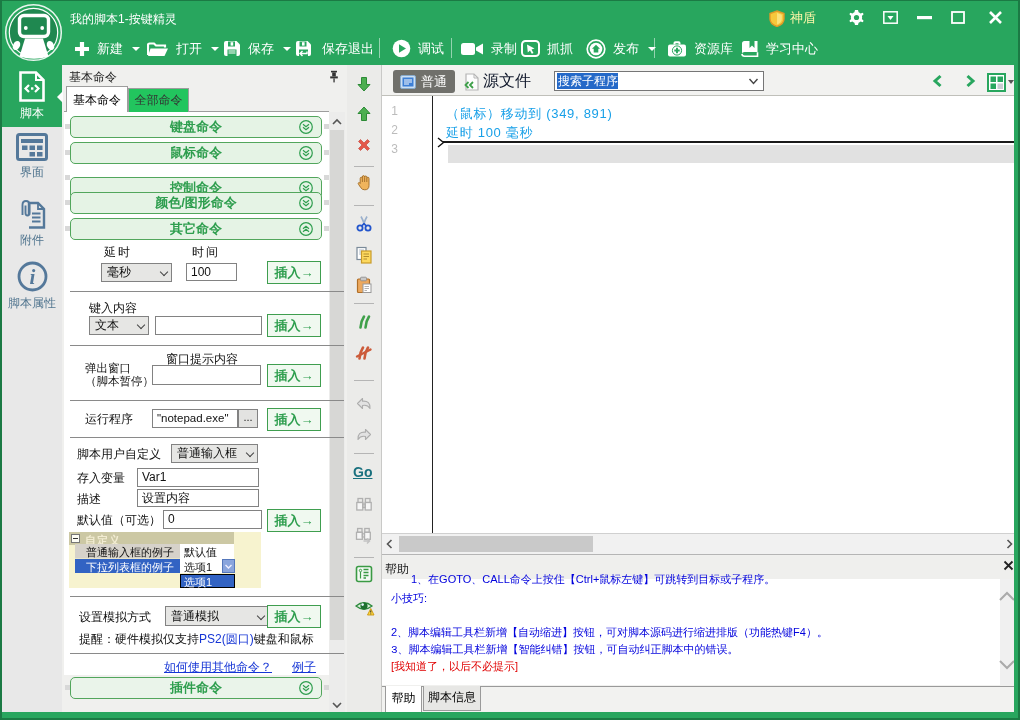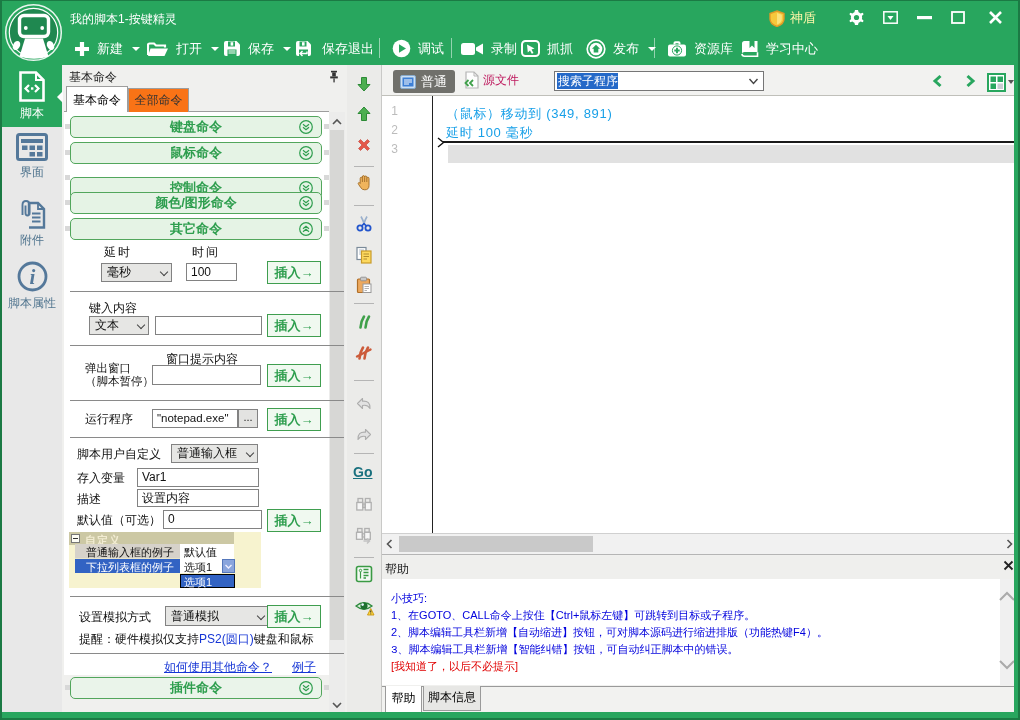--- a/index.html
+++ b/index.html
@@ -23,21 +23,21 @@
 #sb-active { left:2px; top:64px; width:60px; height:63px; background:#28a65e; z-index:2; }
 #sb-notch { left:56.5px; top:91px; width:0; height:0; border-top:6px solid transparent; border-bottom:6px solid transparent; border-right:6px solid #fdfdfd; z-index:6; }
 .sb-item { position:absolute; left:2px; width:60px; text-align:center; z-index:3; }
 .sb-label { font-size:12px; color:#51758f; margin-top:3px; }
 .sb-item svg { margin:0 auto; }
 #panel { left:62px; top:65px; width:285px; height:647px; background:#f0f0ee; }
 #panel-title { left:69px; top:69px; font-size:12px; color:#222; z-index:2; }
 #pin { left:328px; top:70px; z-index:2; }
 .tab { position:absolute; font-size:12px; text-align:center; z-index:3; }
 #tab1 { left:66px; top:86px; width:62px; height:26px; background:#fff; border:1px solid #9d9d9d; border-bottom:none; line-height:26px; z-index:4; }
-#tab2 { left:128px; top:88px; width:61px; height:24px; background:#f97316; border:1px solid #9d9d9d; border-bottom:none; line-height:23px; color:#333; }
+#tab2 { left:128px; top:88px; width:61px; height:24px; background:#22c55e; border:1px solid #9d9d9d; border-bottom:none; line-height:23px; color:#333; }
 #content { left:64px; top:111px; width:265px; height:564px; background:#fff; border-top:1px solid #9d9d9d; z-index:1; }
 #pscroll { left:329px; top:112px; width:16px; height:600px; background:#ececeb; z-index:2; }
 .gbtn { position:absolute; left:70px; width:252px; height:22px; background:#e5f3e5; border:1px solid #52a65c; border-radius:5px; color:#2e9e4e; font-size:13px; font-weight:bold; text-align:center; line-height:20px; z-index:3; }
 .gdot { position:absolute; width:5px; height:5px; background:#d8d8d8; z-index:2; }
 .sep { position:absolute; left:70px; width:274px; height:1px; background:#8a8a8a; z-index:3; }
 .lbl { position:absolute; font-size:12px; color:#111; z-index:3; }
 .inp { position:absolute; background:#fff; border:1px solid #828282; font-size:12px; color:#111; padding-left:4px; z-index:3; }
 .ddl { position:absolute; background:#e6e6e4; border:1px solid #828282; font-size:12px; color:#111; padding-left:5px; z-index:3; }
 .chev { position:absolute; right:4px; top:5px; width:6px; height:6px; border-right:1.6px solid #444; border-bottom:1.6px solid #444; transform:rotate(45deg); }
 .insbtn { position:absolute; left:267px; width:54px; height:23px; background:#f0f9f0; border:1px solid #3f9e4f; color:#2e9e4e; font-size:13px; font-weight:bold; text-align:center; line-height:21px; z-index:3; }
@@ -478,21 +478,21 @@
     </svg>
 <span style="color:#fff;font-size:13px;text-align:center;">普通</span>
   </div>
 <div class="abs" style="left:463px;top:71px;display:flex;align-items:center;gap:4px;z-index:2;">
 <svg width="16" height="18">
       <path d="M3 1 L11 1 L15 5 L15 17 L3 17 Z" fill="#fdfdfd" stroke="#b5b5b5" stroke-width="1.2"></path>
       <path d="M11 1 L11 5 L15 5" fill="none" stroke="#b5b5b5" stroke-width="1"></path>
       <path d="M5.5 9 L2.5 12 L5.5 15" fill="none" stroke="#3fa04a" stroke-width="1.8"></path>
       <path d="M10 9 L7 12 L10 15" fill="none" stroke="#3fa04a" stroke-width="1.8"></path>
     </svg>
-<span style="color:#be185d;font-size:12px;">源文件</span>
+<span style="color:#0f172a;font-size:16px;">源文件</span>
   </div>
 <div class="abs" style="left:554px;top:71px;width:210px;height:20px;background:#fff;border:1px solid #767676;z-index:2;"></div>
 <div class="abs" style="left:557px;top:73px;width:61px;height:16px;background:#2569c8;color:#fff;font-size:12px;line-height:16px;padding-left:1px;z-index:3;">搜索子程序</div>
 <div class="abs" style="left:748px;top:77px;z-index:3;">
     <svg width="11" height="9">
       <path d="M1.5 2 L5.5 6.5 L9.5 2" fill="none" stroke="#444" stroke-width="1.4"></path>
     </svg>
   </div>
 <div class="abs" style="left:931px;top:74px;z-index:2;">
     <svg width="13" height="14">
@@ -553,21 +553,21 @@
     <svg width="18" height="16">
       <path d="M2 11 L9 4 L16 11" fill="none" stroke="#aaa" stroke-width="2"></path>
     </svg>
   </div>
 <div class="abs" style="left:998px;top:656px;z-index:3;">
     <svg width="18" height="16">
       <path d="M2 5 L9 12 L16 5" fill="none" stroke="#aaa" stroke-width="2"></path>
     </svg>
   </div>
 <div class="hline" style="top:591px;">小技巧:</div>
-<div class="hline" style="top:608px;">1、在GOTO、CALL命令上按住【Ctrl+鼠标左键】可跳转到目标或子程序。</div>
+<div class="hline" style="top:572px;margin-left:20px;">1、在GOTO、CALL命令上按住【Ctrl+鼠标左键】可跳转到目标或子程序。</div>
 <div class="hline" style="top:625px;">2、脚本编辑工具栏新增【自动缩进】按钮，可对脚本源码进行缩进排版（功能热键F4）。</div>
 <div class="hline" style="top:642px;font-family:Liberation Mono, monospace;">3、脚本编辑工具栏新增【智能纠错】按钮，可自动纠正脚本中的错误。</div>
 <div class="hline" style="top:659px;color:#e00000;">[我知道了，以后不必提示]</div>
 <div class="abs" id="tabbar"></div>
 <div class="abs" id="btab1">帮助</div>
 <div class="abs" id="btab2">脚本信息</div>
 <div class="abs" id="bottomstrip"></div>
 <div class="abs" id="borderL"></div>
 <div class="abs" id="borderR"></div>
 <div class="abs" id="borderB"></div>

